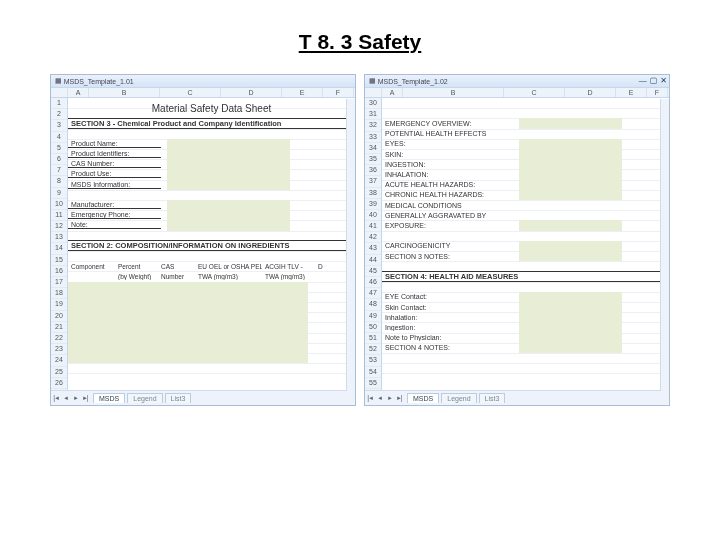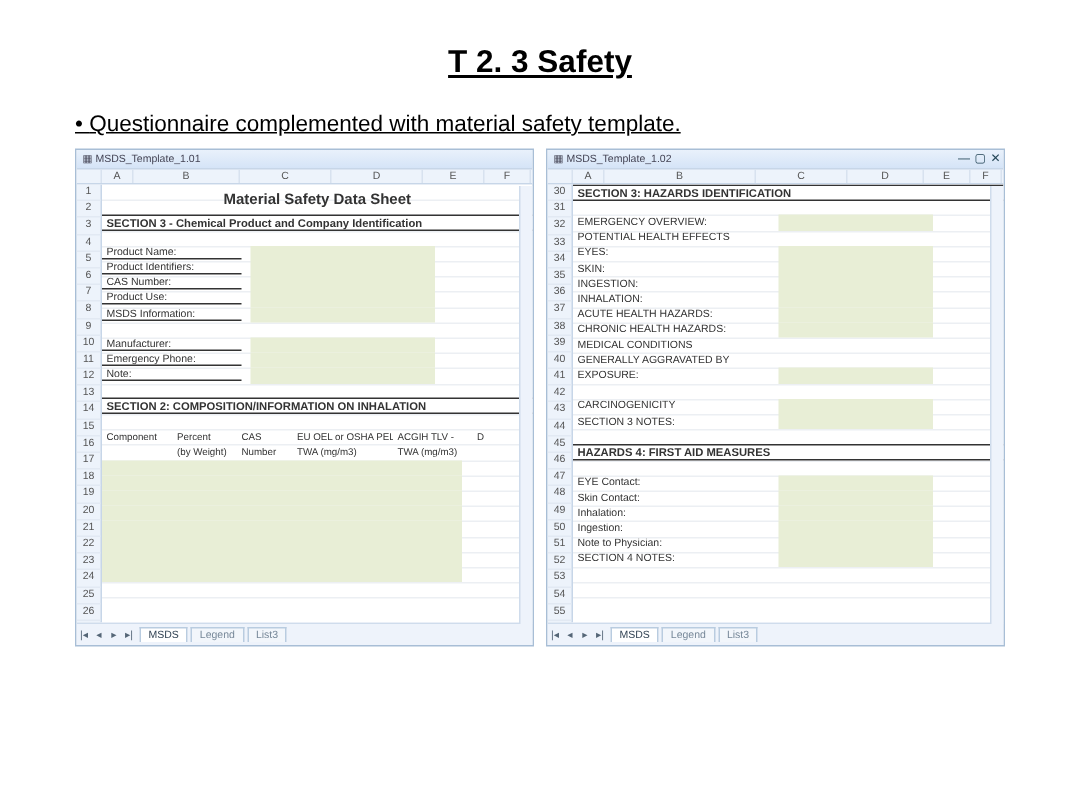--- a/index.html
+++ b/index.html
@@ -15,40 +15,39 @@
   .win-btn { font-size: 8px; color: #245; }
   .colhdr { display: flex; background: #edf3fb; border-top: 1px solid #c7d6e8; border-bottom: 1px solid #c7d6e8; font-size: 7px; color: #555; }
   .colhdr div { border-right: 1px solid #d8e2ef; text-align: center; padding: 1px 0; }
   .grid { flex: 1; display: flex; overflow: hidden; }
   .rownums { display: flex; flex-direction: column; background: #edf3fb; border-right: 1px solid #c7d6e8; }
   .rownums div { font-size: 7px; color: #555; text-align: center; width: 16px; height: 10.2px; line-height: 10.2px; border-bottom: 1px solid #e2e9f3; }
   .cells { position: relative; flex: 1; background: #fff; }
   .row { position: absolute; left: 0; right: 0; height: 10.2px; display: flex; align-items: center; font-size: 7px; color: #333; box-sizing: border-box; }
   .row .c { padding-left: 3px; overflow: hidden; white-space: nowrap; }
   .grn { background: #e8eed6; height: 100%; }
-  .big-title { font-size: 10px; font-weight: bold; text-align: center; width: 100%; }
+  .big-title { font-size: 10px; font-weight: normal; text-align: center; width: 100%; }
   .sect { font-weight: bold; font-size: 7.5px; border-top: 1px solid #333; border-bottom: 1px solid #333; background: #fff; width: 100%; padding-left: 3px; }
   .ul { border-bottom: 1px solid #333; }
   .scroll-v { position: absolute; right: 0; top: 24px; bottom: 14px; width: 8px; background: #eef3fb; border-left: 1px solid #cfdcec; }
   .scroll-h { height: 14px; background: #eef3fb; border-top: 1px solid #cfdcec; display: flex; align-items: center; }
   .sheet-tab { font-size: 7px; background: #fff; border: 1px solid #b9cce0; border-bottom: none; padding: 1px 5px; margin-left: 2px; color: #345; }
   .sheet-tab.dim { background: #f2f6fb; color: #789; }
   .nav-arrow { width: 10px; text-align: center; font-size: 7px; color: #567; }
   .footer { position: absolute; bottom: 8px; left: 0; right: 0; text-align: center; font-size: 11px; }
   a { color: #0000cc; text-decoration: underline; }
 
   
   .cells .gridline { position: absolute; left: 0; right: 0; height: 1px; background: #eceff3; }
 </style>
 </head>
 <body>
 
 <div class="page">
-  <div class="title">T 2. 3 Safety</div>
-  <div class="bullet-line">Questionnaire complemented with material safety template.</div>
+  <div class="title">T 8. 3 Safety</div>
 
   <div class="panels">
 
     <div class="panel">
       <div class="titlebar">
         <span>▦</span>
         <span class="tb-tabname">MSDS_Template_1.01</span>
       </div>
       <div class="colhdr" id="left-colhdr">
         <div style="width:16px"></div>
@@ -149,21 +148,21 @@
             </div>
             <div class="row" style="top: 112.2px;">
               <div class="c ul" style="width:90px">Emergency Phone:</div>
               <div class="c grn" style="margin-left:6px;width:120px"></div>
             </div>
             <div class="row" style="top: 122.4px;">
               <div class="c ul" style="width:90px">Note:</div>
               <div class="c grn" style="margin-left:6px;width:120px"></div>
             </div>
             <div class="row" style="top: 142.8px;">
-              <div class="sect">SECTION 2: COMPOSITION/INFORMATION ON INHALATION</div>
+              <div class="sect">SECTION 2: COMPOSITION/INFORMATION ON INGREDIENTS</div>
             </div>
             <div class="row" style="top: 163.2px;">
               <div class="c" style="width:44px;font-size:6.5px">Component</div>
               <div class="c" style="width:40px;font-size:6.5px">Percent</div>
               <div class="c" style="width:34px;font-size:6.5px">CAS</div>
               <div class="c" style="width:64px;font-size:6.5px">EU OEL or OSHA PEL -</div>
               <div class="c" style="width:50px;font-size:6.5px">ACGIH TLV -</div>
               <div class="c" style="width:12px;font-size:6.5px">D</div>
             </div>
             <div class="row" style="top: 173.4px;">
@@ -282,23 +281,20 @@
             <div class="gridline" style="top: 183.6px;"></div>
             <div class="gridline" style="top: 193.8px;"></div>
             <div class="gridline" style="top: 204px;"></div>
             <div class="gridline" style="top: 214.2px;"></div>
             <div class="gridline" style="top: 224.4px;"></div>
             <div class="gridline" style="top: 234.6px;"></div>
             <div class="gridline" style="top: 244.8px;"></div>
             <div class="gridline" style="top: 255px;"></div>
             <div class="gridline" style="top: 265.2px;"></div>
             <div class="gridline" style="top: 275.4px;"></div>
-            <div class="row" style="top: 0px;">
-              <div class="sect">SECTION 3: HAZARDS IDENTIFICATION</div>
-            </div>
             <div class="row" style="top: 20.4px;">
               <div class="c" style="width:130px">EMERGENCY OVERVIEW:</div>
               <div class="c grn" style="margin-left:4px;width:100px"></div>
             </div>
             <div class="row" style="top: 30.6px;">
               <div class="c" style="width:130px">POTENTIAL HEALTH EFFECTS</div>
             </div>
             <div class="row" style="top: 40.8px;">
               <div class="c" style="width:130px">    EYES:</div>
               <div class="c grn" style="margin-left:4px;width:100px"></div>
@@ -338,21 +334,21 @@
             </div>
             <div class="row" style="top: 142.8px;">
               <div class="c" style="width:130px">CARCINOGENICITY</div>
               <div class="c grn" style="margin-left:4px;width:100px"></div>
             </div>
             <div class="row" style="top: 153px;">
               <div class="c" style="width:130px">SECTION 3 NOTES:</div>
               <div class="c grn" style="margin-left:4px;width:100px"></div>
             </div>
             <div class="row" style="top: 173.4px;">
-              <div class="sect">HAZARDS 4:  FIRST AID MEASURES</div>
+              <div class="sect">SECTION 4:  HEALTH AID MEASURES</div>
             </div>
             <div class="row" style="top: 193.8px;">
               <div class="c" style="width:130px">EYE Contact:</div>
               <div class="c grn" style="margin-left:4px;width:100px"></div>
             </div>
             <div class="row" style="top: 204px;">
               <div class="c" style="width:130px">Skin Contact:</div>
               <div class="c grn" style="margin-left:4px;width:100px"></div>
             </div>
             <div class="row" style="top: 214.2px;">

